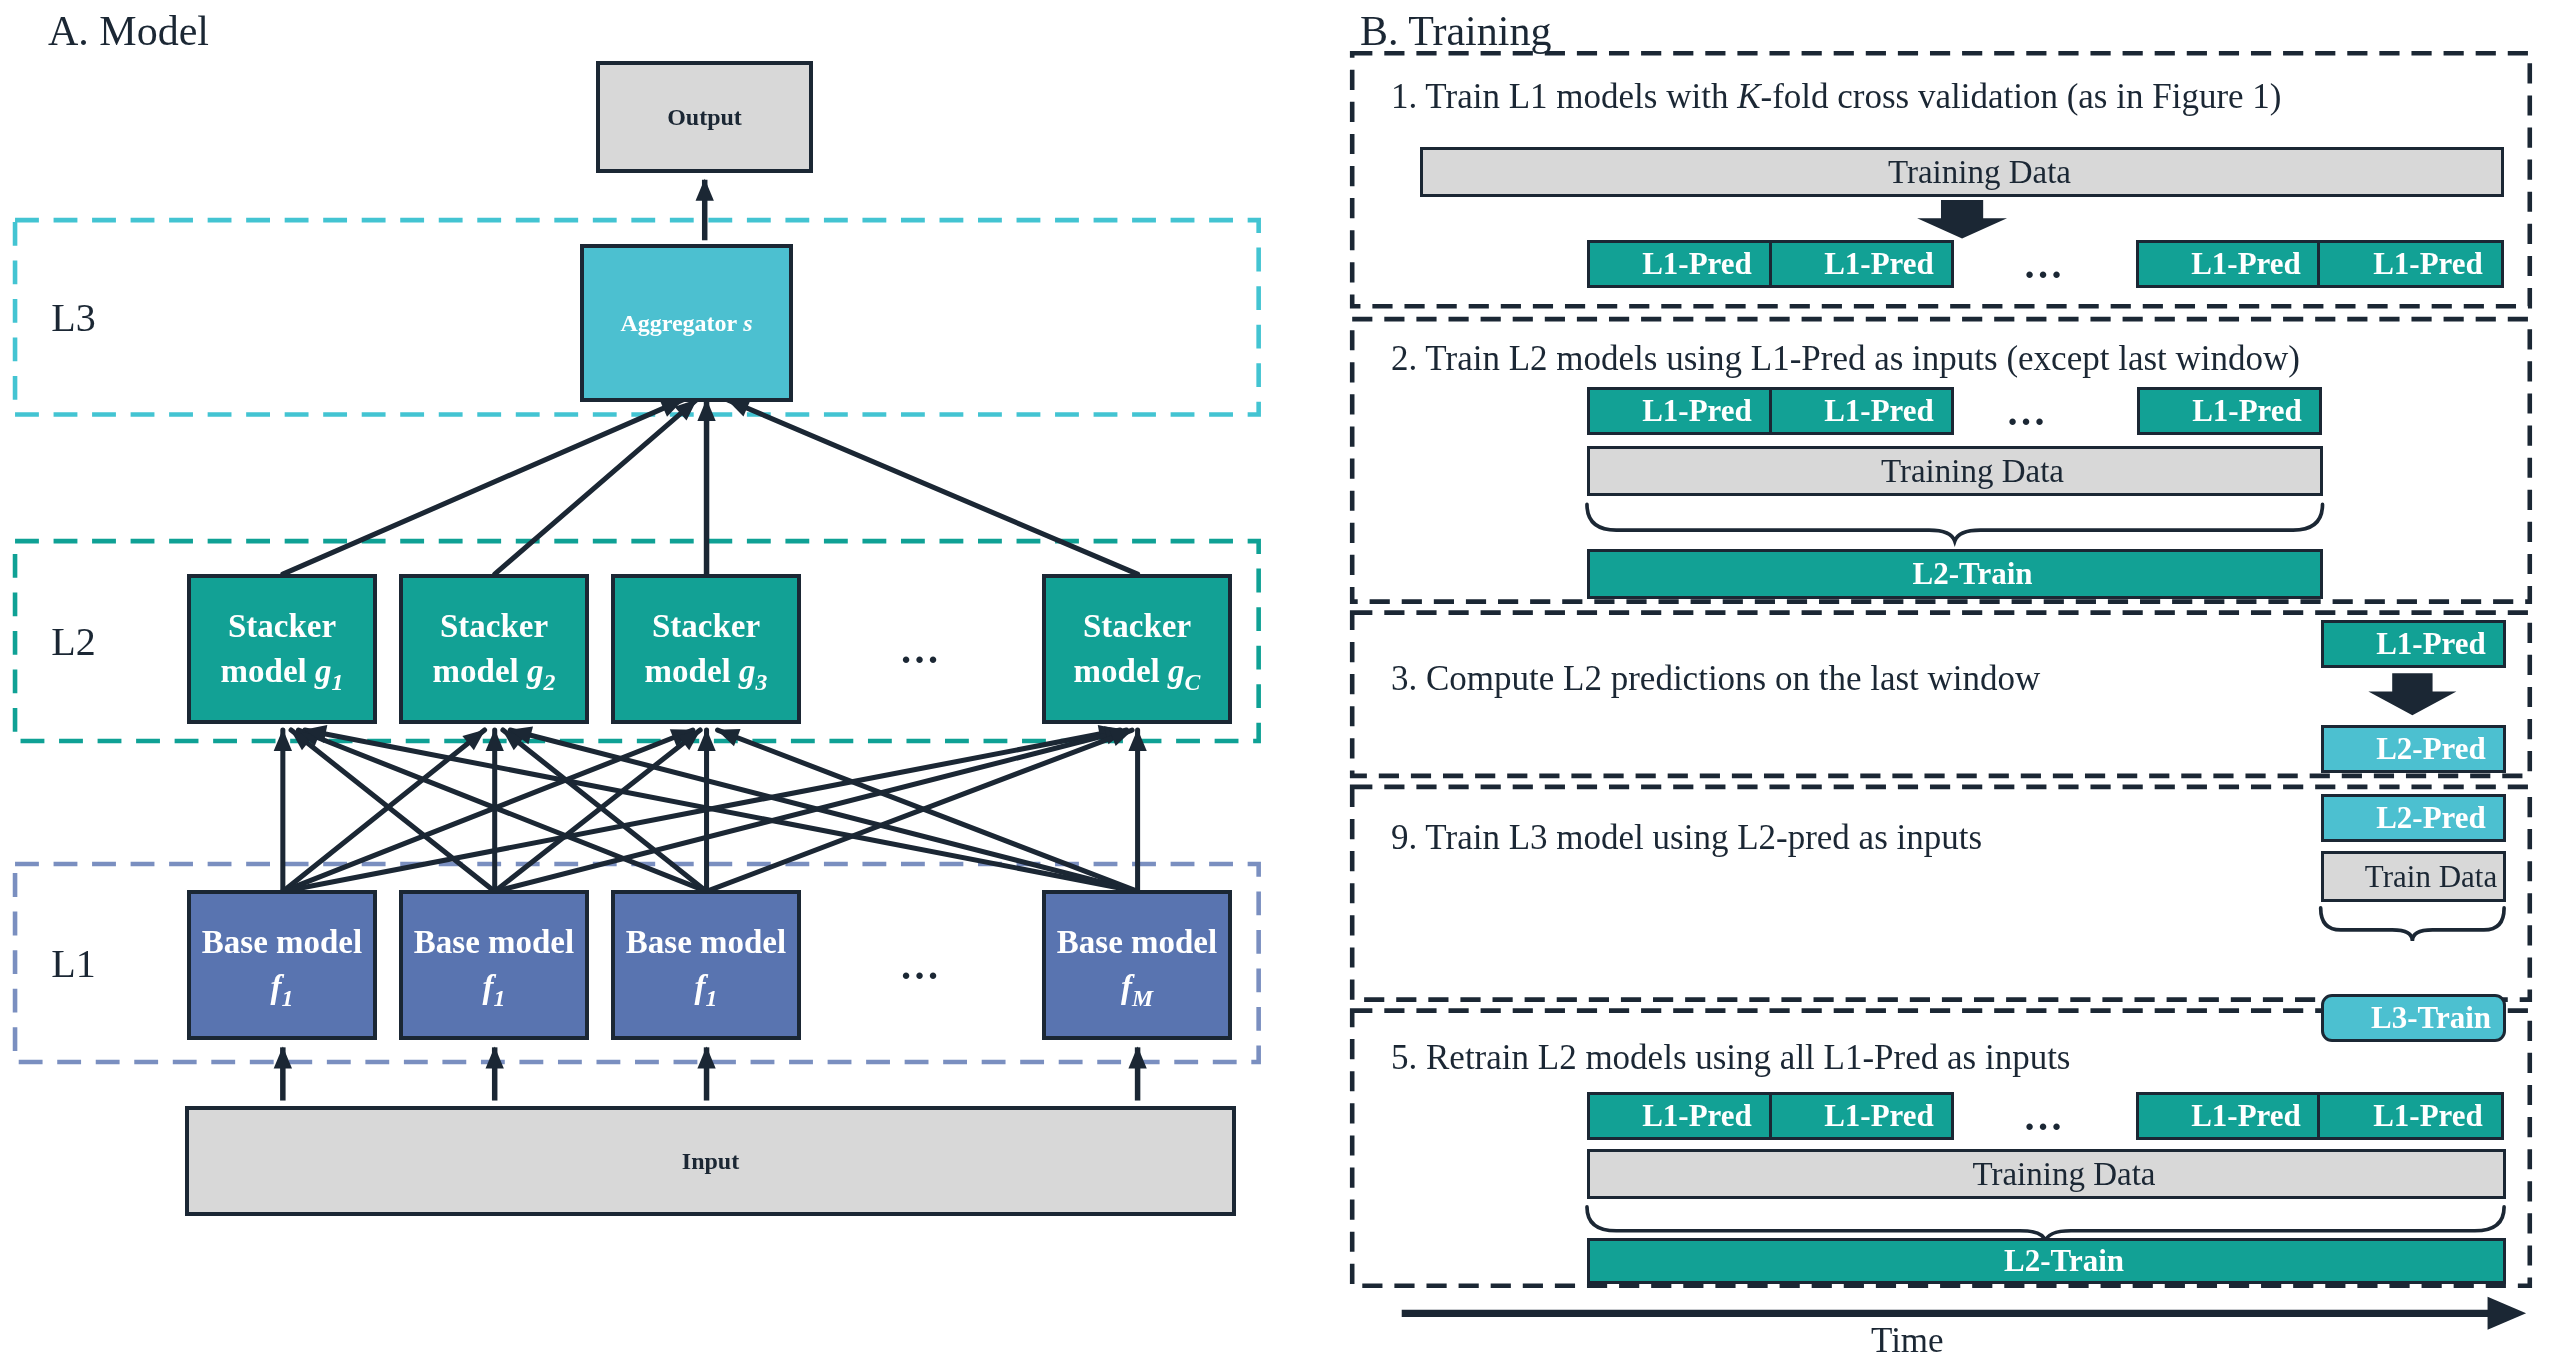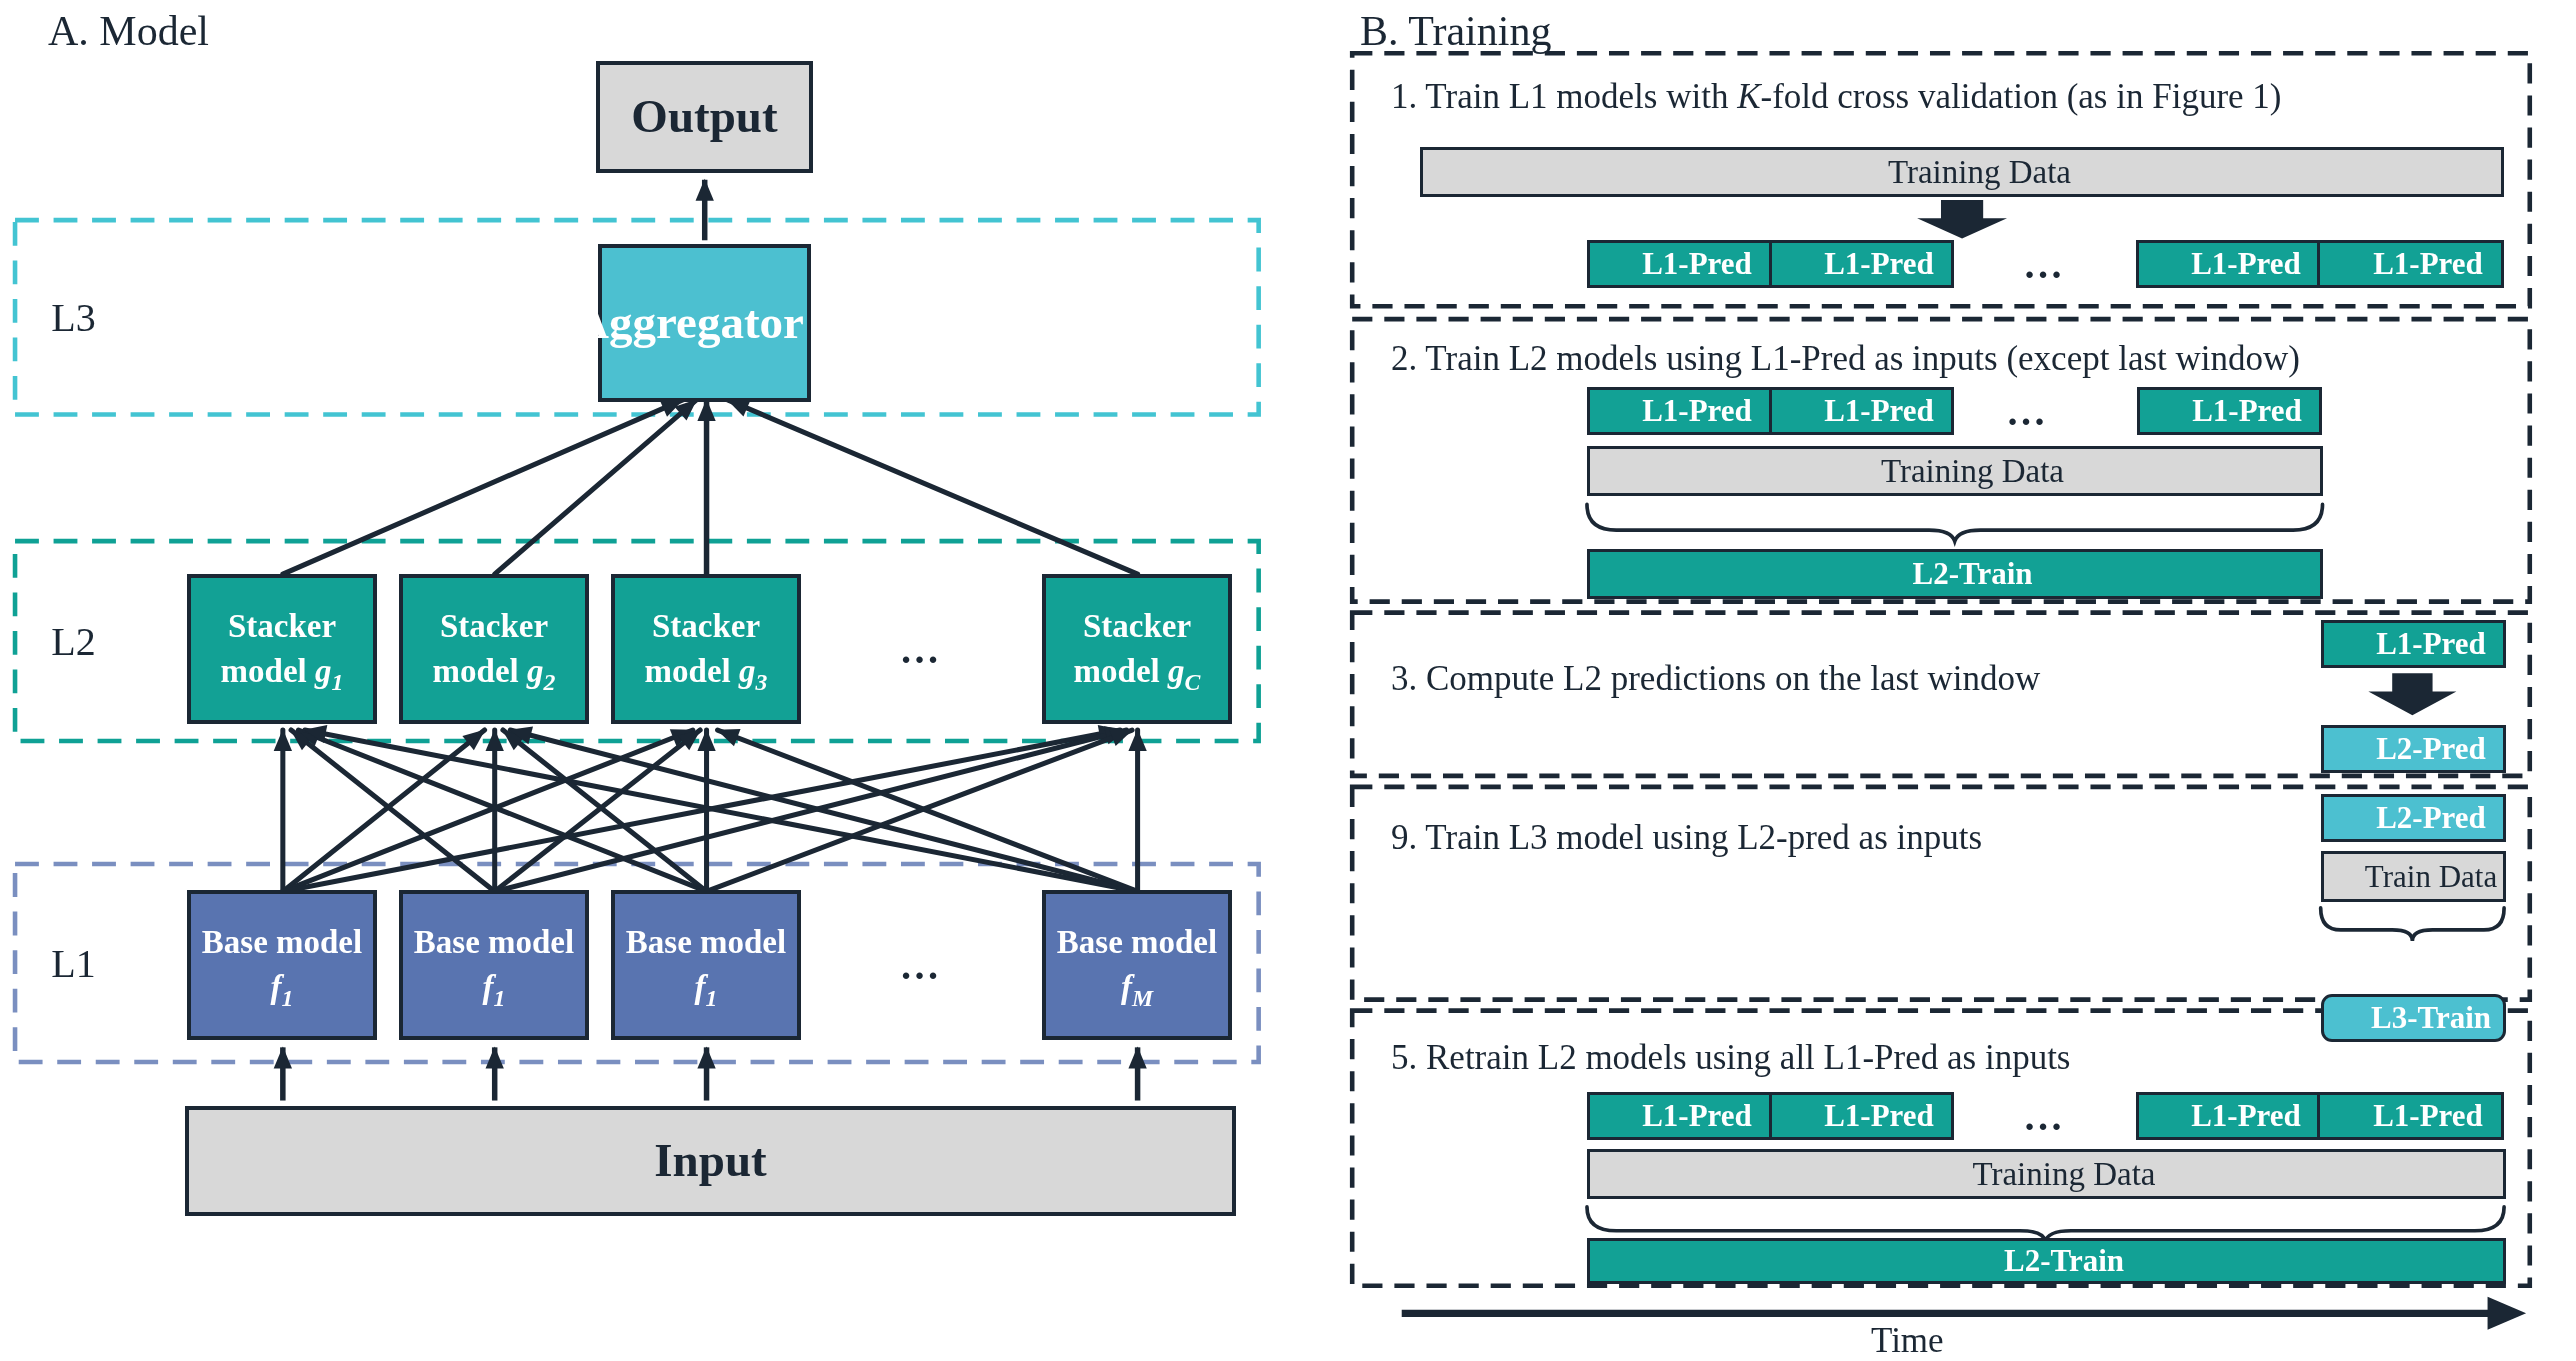--- a/index.html
+++ b/index.html
@@ -11,21 +11,21 @@
   .canvas{position:relative;width:2576px;height:1361px;overflow:hidden;background:#fff;}
   .layer{position:absolute;left:0;top:0;width:2576px;height:1361px;}
   .abs{position:absolute;box-sizing:border-box;}
   .ttl{font-size:42px;white-space:nowrap;}
   .node{border:4.6px solid var(--ink);display:flex;flex-direction:column;align-items:center;
         justify-content:center;text-align:center;font-weight:700;color:#fff;line-height:1.35;}
   .plain{background:var(--gray);color:var(--ink);}
   .teal-bg{background:var(--teal);}
   .cyan-bg{background:var(--cyan);}
   .blue-bg{background:var(--blue);}
-  .fs38{font-size:47px;} .fs36{font-size:33px;}
+  .fs38{font-size:24px;} .fs36{font-size:33px;}
   .tag{display:flex;align-items:center;justify-content:center;font-size:40px;}
   .dots{display:flex;align-items:center;justify-content:center;font-size:40px;font-weight:700;letter-spacing:1.8px;}
   .bar{border:3.7px solid var(--ink);display:flex;align-items:center;justify-content:center;
        font-size:33px;white-space:nowrap;padding-left:35px;}
   .pred{background:var(--teal);color:#fff;font-weight:700;font-size:31px;}
   .predc{background:var(--cyan);color:#fff;font-weight:700;font-size:31px;}
   .gbar{background:var(--gray);color:var(--ink);}
   .steplabel{font-size:35px;white-space:nowrap;}
   sub{font-size:.72em;line-height:0;}
   i.m{font-style:italic;}
@@ -113,21 +113,21 @@
   <div class="abs ttl" style="left:48px;top:7.3px;">A. Model</div>
 
   <div class="abs node plain fs38" style="left:596px;top:61px;width:217px;height:112px;">
     <span>Output</span>
   </div>
 
   <div class="abs tag" style="left:26px;top:220px;width:95px;height:194px;">L3</div>
   <div class="abs tag" style="left:26px;top:541px;width:95px;height:200px;">L2</div>
   <div class="abs tag" style="left:26px;top:864px;width:95px;height:198px;">L1</div>
 
-  <div class="abs node cyan-bg fs38" style="left:598px;top:244px;width:213px;height:158px;">
+  <div class="abs node cyan-bg fs38" style="left:580px;top:244px;width:213px;height:158px;">
     <div>
       <span>Aggregator</span>&nbsp;<i class="m">s</i>
     </div>
   </div>
 
   <div class="abs node teal-bg fs36" style="left:187px;top:574px;width:190px;height:150px;">
     <div>Stacker</div>
     <div><span>model</span>&nbsp;<i class="m"><span>g</span><sub>1</sub></i></div>
   </div>
   <div class="abs node teal-bg fs36" style="left:399px;top:574px;width:190px;height:150px;">

